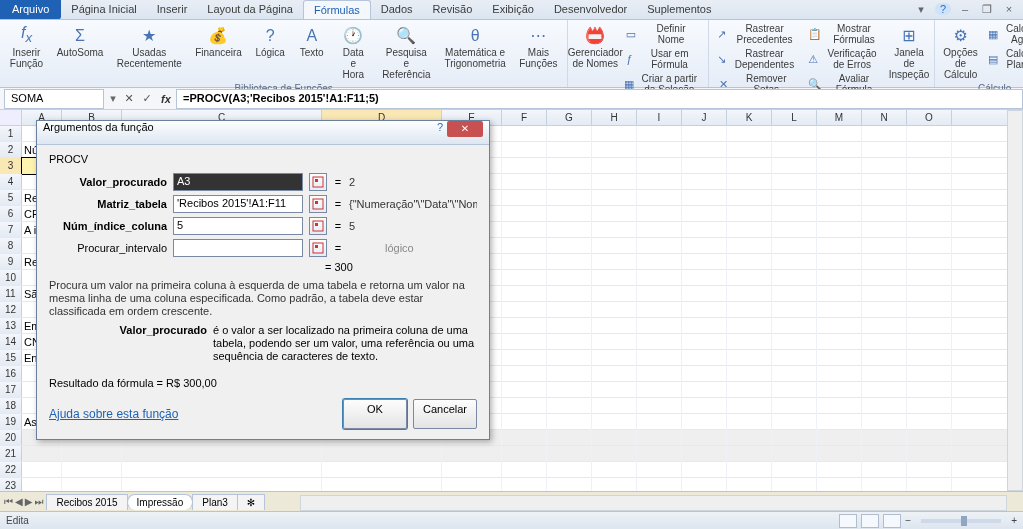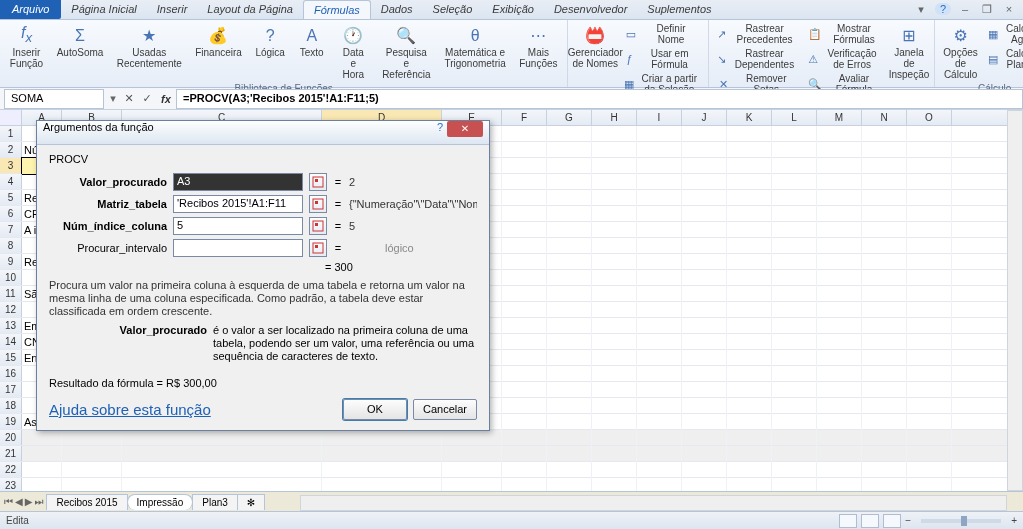--- a/index.html
+++ b/index.html
@@ -4,21 +4,21 @@
 <style>
 * { box-sizing: border-box; margin: 0; padding: 0; font-family: "Segoe UI", Tahoma, sans-serif; }
 body { width: 1023px; height: 529px; background: #fff; overflow: hidden; font-size: 11px; position: relative; }
 
 
 .titlebar { position:absolute; top:0; right:0; height:18px; display:flex; align-items:center; gap:6px; padding-right:6px; color:#666; }
 .titlebar span { width:16px; text-align:center; cursor:default; }
 
 
 .tabs { display:flex; height:20px; background:linear-gradient(#e9eef5,#dbe5f1); border-bottom:1px solid #b5c4d8; font-size:11px; }
-.tab { padding:3px 10px 0; color:#3b3b3b;font-style:italic; }
+.tab { padding:3px 10px 0; color:#3b3b3b; }
 .tab.file { background:#1e61b5; color:#fff; border-radius:0 0 2px 0; padding:3px 12px; }
 .tab.active { background:#f4f7fb; border:1px solid #b5c4d8; border-bottom:none; border-radius:3px 3px 0 0; color:#1e61b5; }
 
 
 .ribbon { height:68px; background:linear-gradient(#f7fafe,#e6edf7); border-bottom:1px solid #b5c4d8; display:flex; font-size:10px; color:#3b3b3b; }
 .group { border-right:1px solid #cfd9e8; padding:2px 6px 1px; display:flex; flex-direction:column; justify-content:space-between; }
 .group-body { display:flex; gap:6px; align-items:flex-start; flex:1; }
 .group-label { text-align:center; font-size:10px; color:#5a6b85; padding-top:1px; }
 .rbtn { display:flex; flex-direction:column; align-items:center; gap:1px; padding:2px 4px; min-width:34px; text-align:center; line-height:11px; }
 .rbtn .ico { width:24px; height:22px; display:flex; align-items:center; justify-content:center; font-size:16px; color:#4a75b5; }
@@ -70,23 +70,23 @@
 .arg-eq { width:10px; text-align:center; }
 .arg-val { flex:1; font-size:11px; color:#333; overflow:hidden; white-space:nowrap; }
 .arg-val.logic{color:#888;margin-left:36px;}
 .big-eq { margin-left:276px; font-size:11px; margin-bottom:6px; }
 .desc { font-size:11px; color:#333; line-height:13px; margin-bottom:6px; }
 .desc2 { display:flex; gap:6px; font-size:11px; line-height:13px; margin-bottom:14px; }
 .desc2 .lbl{width:158px; text-align:right; font-weight:bold;}
 .desc2 .txt{flex:1;}
 .result-line { font-size:11px; margin-bottom:10px; }
 .dlg-foot { display:flex; align-items:center; }
-.dlg-foot a { color:#1e61b5; text-decoration:underline; font-size:15px; }
+.dlg-foot a { color:#1e61b5; text-decoration:underline; font-size:12px; }
 .dlg-foot .sp { flex:1; }
-.dlg-btn { width:64px; height:21px; border:1px solid #7a8aa5; background:linear-gradient(#fdfdfd,#e4e4e4); border-radius:2px; text-align:center; line-height:19px; font-size:11px; margin-left:6px; }
+.dlg-btn { width:64px; height:30px; border:1px solid #7a8aa5; background:linear-gradient(#fdfdfd,#e4e4e4); border-radius:2px; text-align:center; line-height:19px; font-size:11px; margin-left:6px; }
 .dlg-btn.primary { box-shadow:0 0 0 1px #3c7fb1; }
 
 
 .sheettabs { position:absolute; left:0; right:0; bottom:0; height:20px; background:#ece9d8; border-top:1px solid #b5c4d8; display:flex; align-items:center; font-size:10px; }
 .stab { padding:2px 9px; border:1px solid #b5c4d8; border-bottom:none; background:#f4f4f4; margin-left:-1px; }
 .stab.active { background:#fff; font-weight:normal;border-radius:8px; }
 .nav-arrows { display:flex; padding:0 4px; gap:2px; color:#666; }
 .statusbar { position:absolute; left:0; right:0; bottom:0; height:18px; background:linear-gradient(#eef2f7,#dde5ef); border-top:1px solid #b5c4d8; font-size:10px; padding:2px 6px; color:#444; display:flex; align-items:center; }
 .sheettabs{bottom:18px;}
 .sheet{bottom:38px;}
@@ -109,21 +109,21 @@
   <span>×</span>
 </div>
 
 <div class="tabs">
   <div class="tab file">Arquivo</div>
   <div class="tab">Página Inicial</div>
   <div class="tab">Inserir</div>
   <div class="tab">Layout da Página</div>
   <div class="tab active">Fórmulas</div>
   <div class="tab">Dados</div>
-  <div class="tab">Seleção</div>
+  <div class="tab">Revisão</div>
   <div class="tab">Exibição</div>
   <div class="tab">Desenvolvedor</div>
   <div class="tab">Suplementos</div>
 </div>
 
 <div class="ribbon">
   <div class="group">
     <div class="group-body">
       <div class="rbtn">
           <div class="ico">

